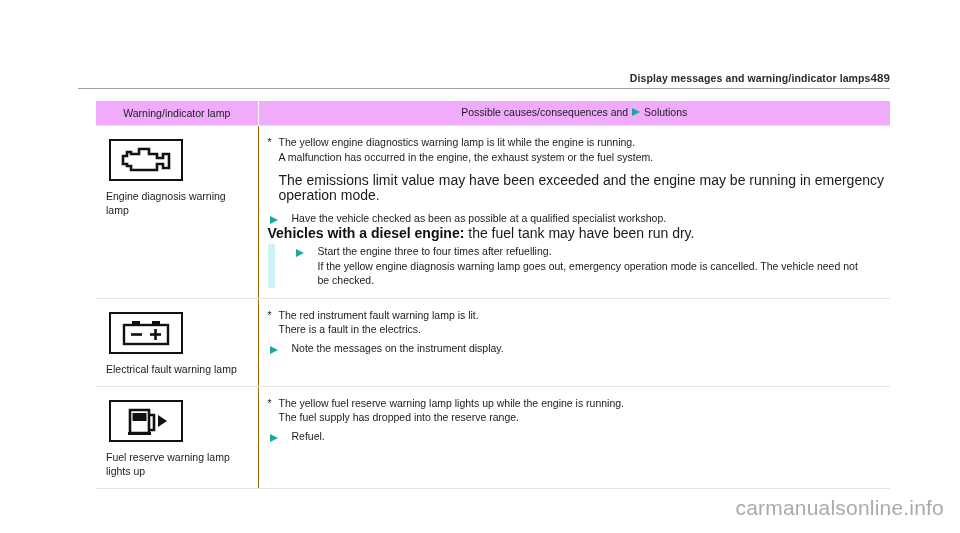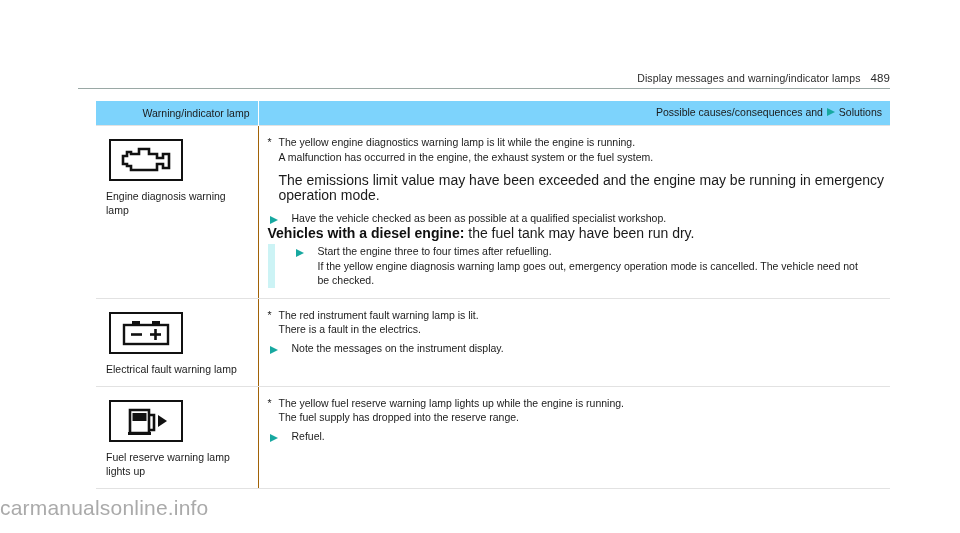--- a/index.html
+++ b/index.html
@@ -23,25 +23,26 @@
     top: 72px;
     width: 812px;
     text-align: right;
     font-size: 10.5px;
     color: #2b2b2b;
     letter-spacing: 0.1px;
     white-space: nowrap;
   }
   .page-header .hdr-title {
     font-size: 10.5px;
+    font-weight: bold;
   }
   .page-header .hdr-pageno {
     font-size: 11.5px;
-    font-weight: normal;
-    margin-left: 10px;
+    font-weight: bold;
+    margin-left: 0;
   }
   .header-rule {
     position: absolute;
     left: 78px;
     top: 88px;
     width: 812px;
     height: 1px;
     background: #9aa8a5;
   }
 
@@ -51,22 +52,22 @@
     left: 96px;
     top: 101px;
     width: 794px;
     border-collapse: collapse;
     table-layout: fixed;
   }
   .lamp-table col.c1 { width: 162px; }
   .lamp-table col.c2 { width: 632px; }
 
   .lamp-table thead th {
-    background: #7dd3fc;
-    text-align: right;
+    background: #f0abfc;
+    text-align: center;
     font-weight: normal;
     font-size: 10.5px;
     color: #1b1b1b;
     padding: 5px 8px 6px 8px;
     vertical-align: middle;
     border-right: 1px solid #ffffff;
   }
   .lamp-table thead th:last-child { border-right: none; margin-left: 45px; }
 
   .lamp-table tbody td {
@@ -162,20 +163,21 @@
 
   
   .tri-glyph { display: inline-block; vertical-align: middle; }
 
   
   .watermark {
     position: absolute;
     left: 0;
     top: 496px;
     width: 944px;
+    text-align: right;
     font-size: 21px;
     color: #aaaaaa;
     letter-spacing: 0.2px;
     font-family: "Liberation Sans", sans-serif;
   }
 </style>
 </head>
 <body>
 
 <div class="page-header">

